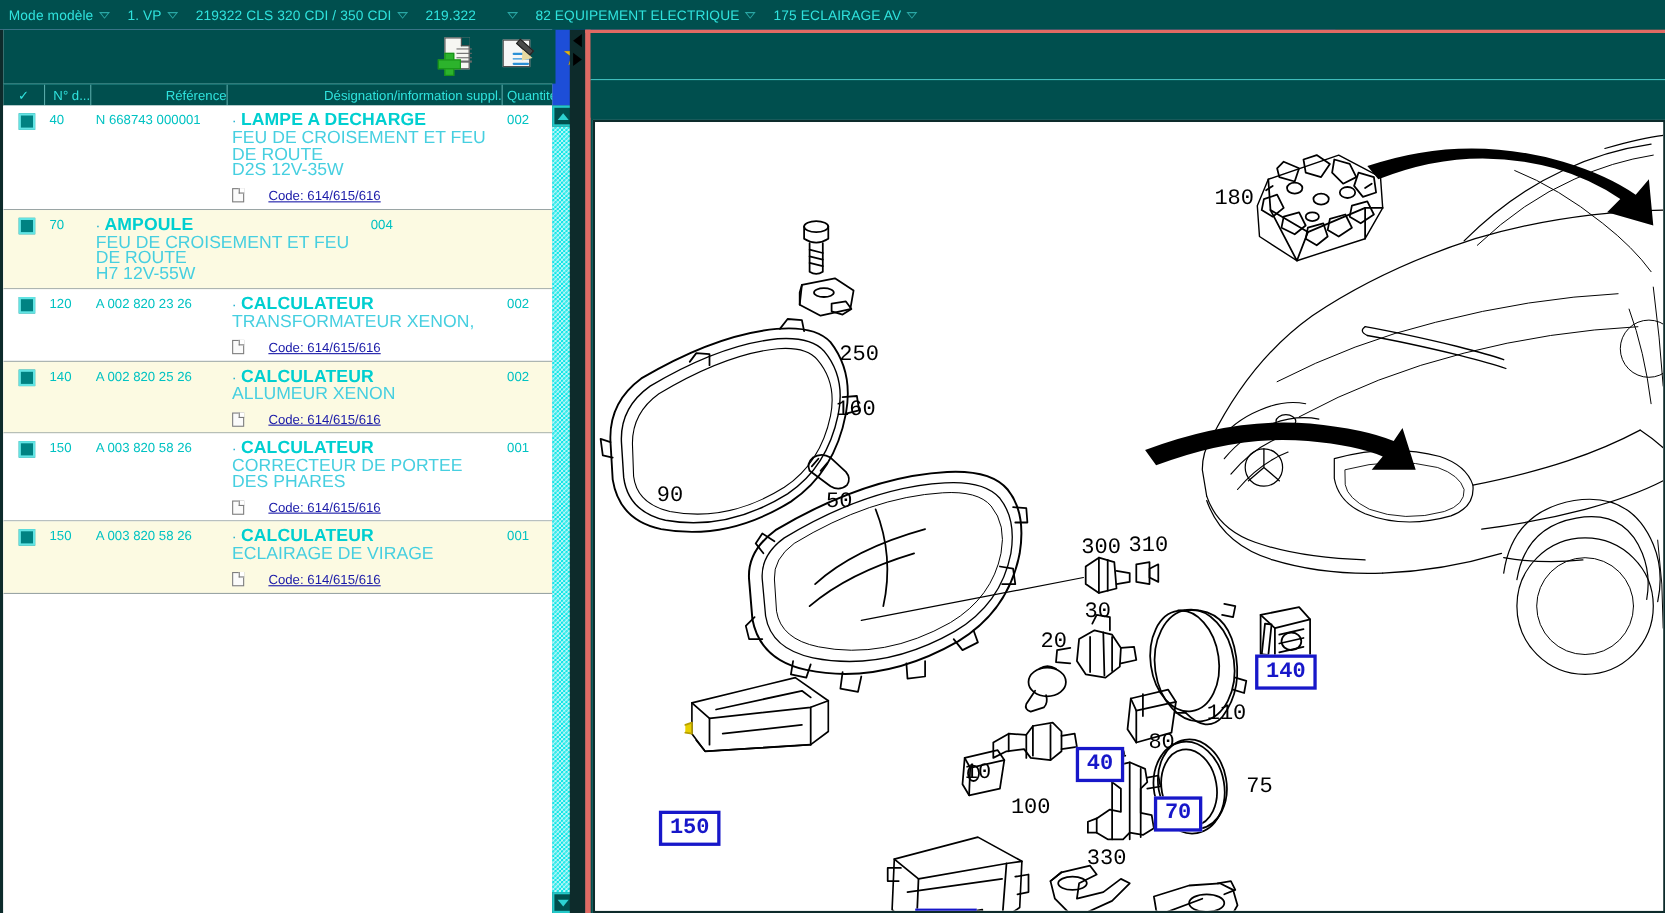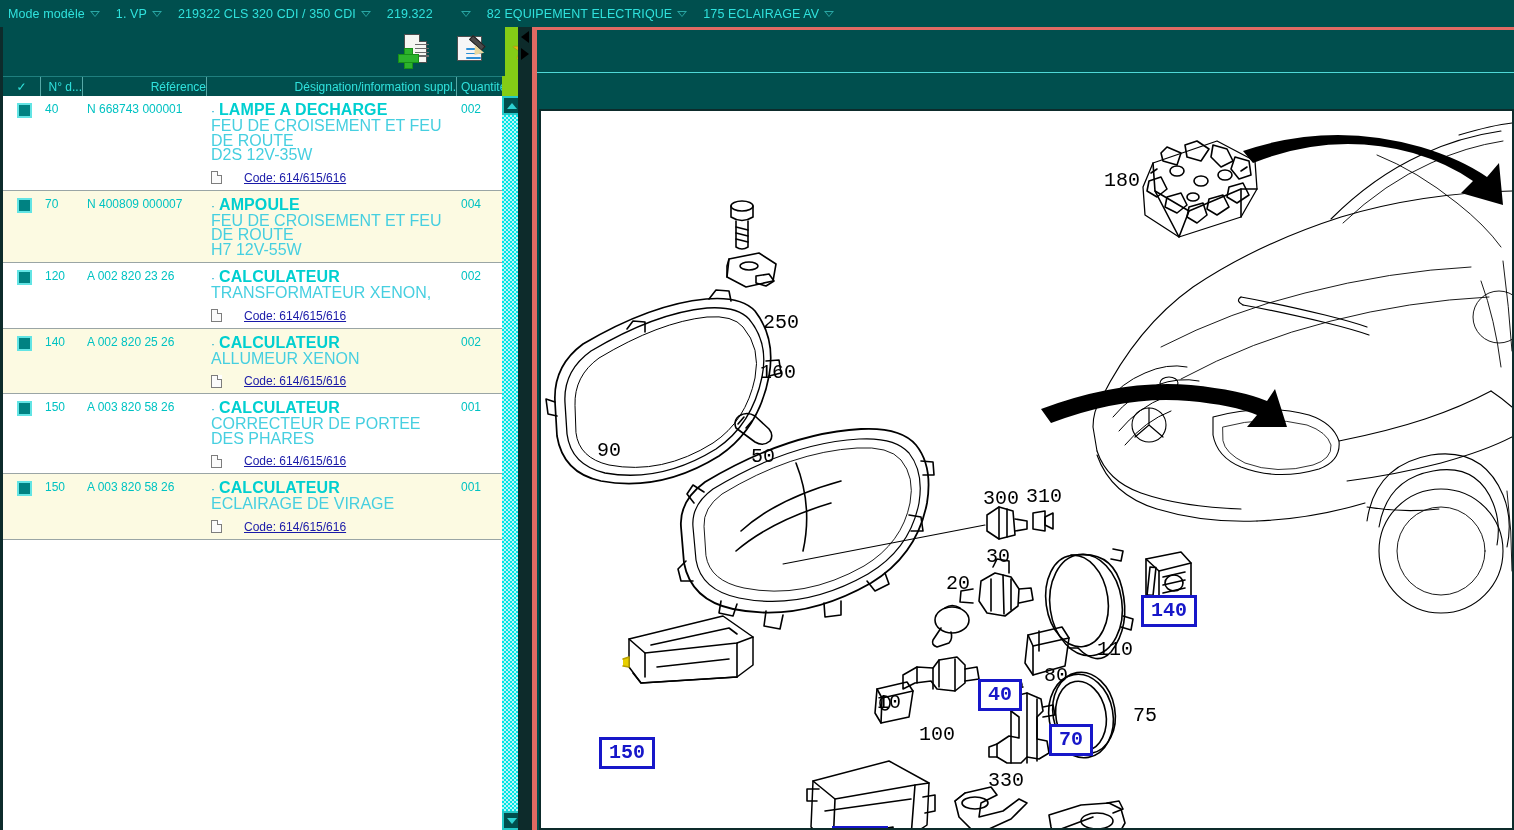--- a/index.html
+++ b/index.html
@@ -2,21 +2,21 @@
 <html><head>
 <meta charset="utf-8">
 <style>
   * { box-sizing: border-box; margin: 0; padding: 0; }
   html, body {
     width: 1514px; height: 830px;
     font-family: "Liberation Sans", sans-serif;
     overflow: hidden;
     background: #004d4d;
   }
-  .app { position: relative; width: 1214px; height: 830px; background: #84cc16; }
+  .app { position: relative; width: 1214px; height: 830px; background: #1d4ed8; }
 
   
   .topbar {
     position: absolute; left: 0; top: 0; width: 1514px; height: 27px;
     background: #004f4e;
     display: flex; align-items: center;
     padding-left: 8px;
     overflow: hidden;
   }
   .crumb {
@@ -258,21 +258,20 @@
           </div>
         </div>
         <div class="cell c-qty">002</div>
       </div>
 
       <div class="row alt">
         <div class="cell c-check">
           <span class="chk"></span>
         </div>
         <div class="cell c-no">70</div>
-        <div class="cell c-ref">N 400809 000007</div>
         <div class="cell c-des">
           <div><span class="des-bullet">·</span><span class="des-title">AMPOULE</span></div>
           <div class="des-sub">FEU DE CROISEMENT ET FEU DE ROUTE</div>
           <div class="des-sub">H7 12V-55W</div>
         </div>
         <div class="cell c-qty">004</div>
       </div>
 
       <div class="row plain">
         <div class="cell c-check">

